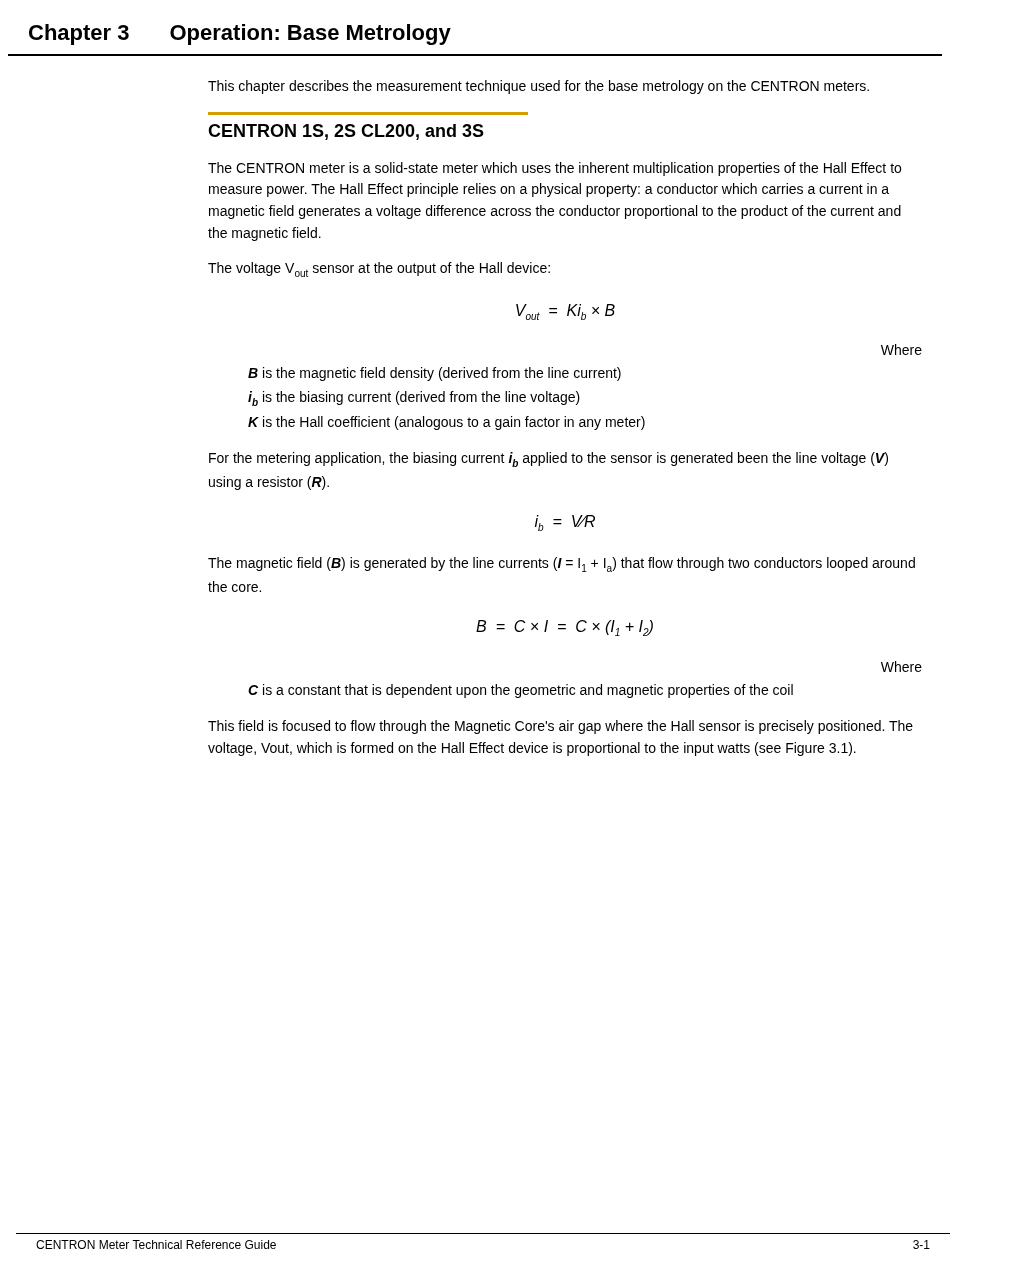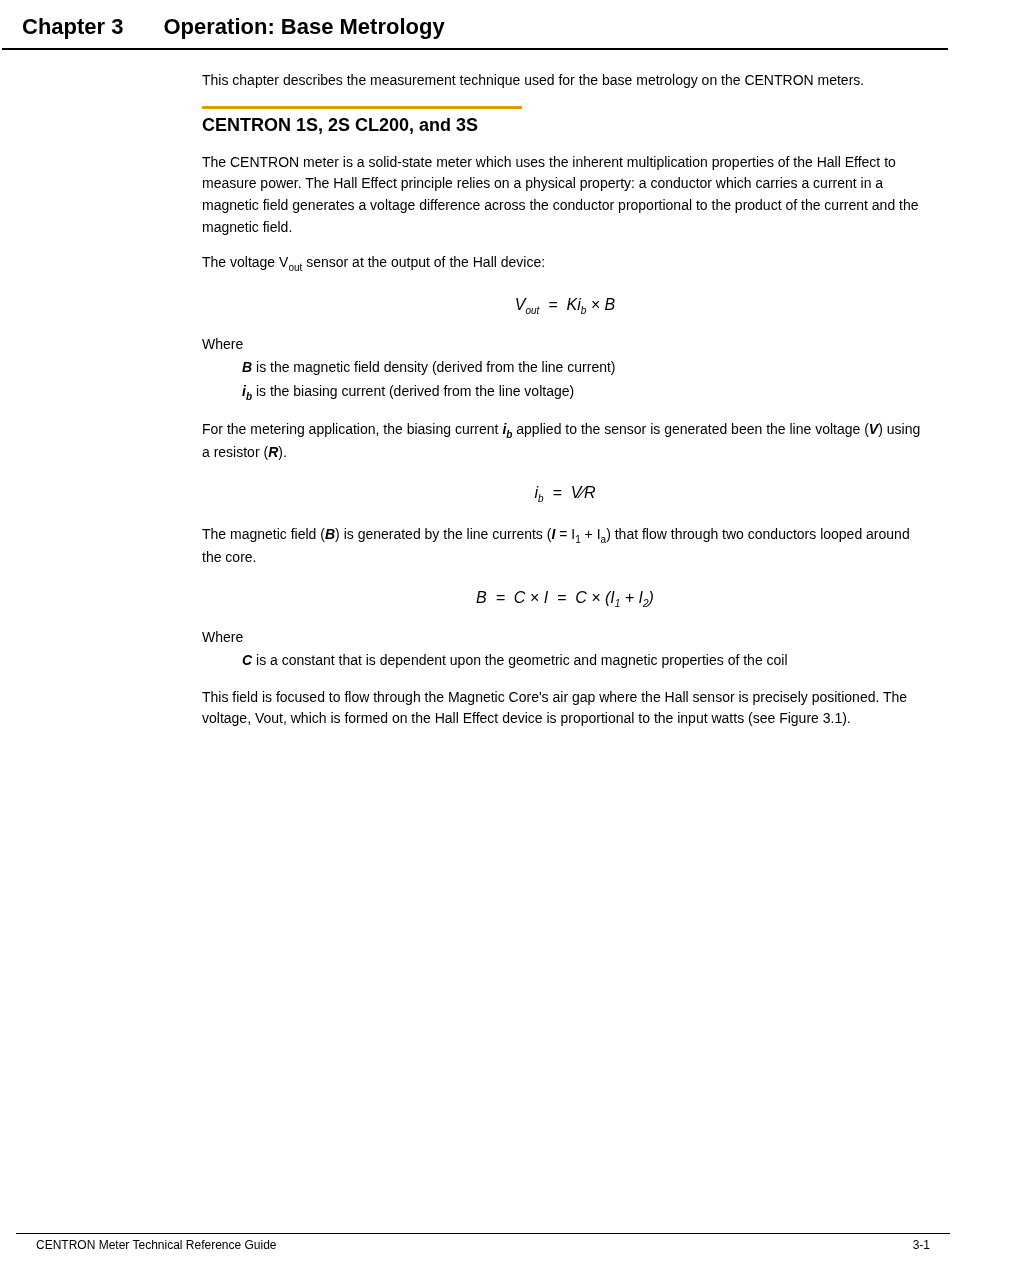--- a/index.html
+++ b/index.html
@@ -13,21 +13,21 @@
       font-size: 14px;
       background: #ffffff;
       color: #000000;
       width: 1013px;
       min-height: 1266px;
     }
 
     .page {
       width: 950px;
       min-height: 1266px;
-      padding: 2px;
+      padding: 8px;
       position: relative;
     }
 
     .header {
       padding: 12px 20px 8px 20px;
       border-bottom: 2px solid #000;
       display: flex;
       align-items: baseline;
       gap: 40px;
     }
@@ -80,20 +80,21 @@
       font-size: 16px;
     }
 
     .where-section {
       margin-bottom: 14px;
     }
 
     .where-label {
       font-size: 14px;
       margin-bottom: 4px;
+      text-align: right;
     }
 
     .where-items {
       padding-left: 40px;
       line-height: 1.7;
       font-size: 14px;
     }
 
     .italic {
       font-style: italic;
@@ -157,20 +158,23 @@
 
     <div class="where-section">
       <div class="where-label">Where</div>
       <div class="where-items">
         <div>
           <span class="italic bold">B</span><span> is the magnetic field density (derived from the line current)</span>
         </div>
         <div>
           <span class="italic bold">i<sub>b</sub></span><span> is the biasing current (derived from the line voltage)</span>
         </div>
+        <div>
+          <span class="italic bold">K</span><span> is the Hall coefficient (analogous to a gain factor in any meter)</span>
+        </div>
       </div>
     </div>
 
 
     <p class="body-text">
       <span>For the metering application, the biasing current </span><span class="italic bold">i<sub>b</sub></span><span> applied to the sensor is generated been the line voltage (</span><span class="italic bold">V</span><span>) using a resistor (</span><span class="italic bold">R</span><span>).</span>
     </p>
 
     <div class="formula-block">
       <span class="formula-display">

